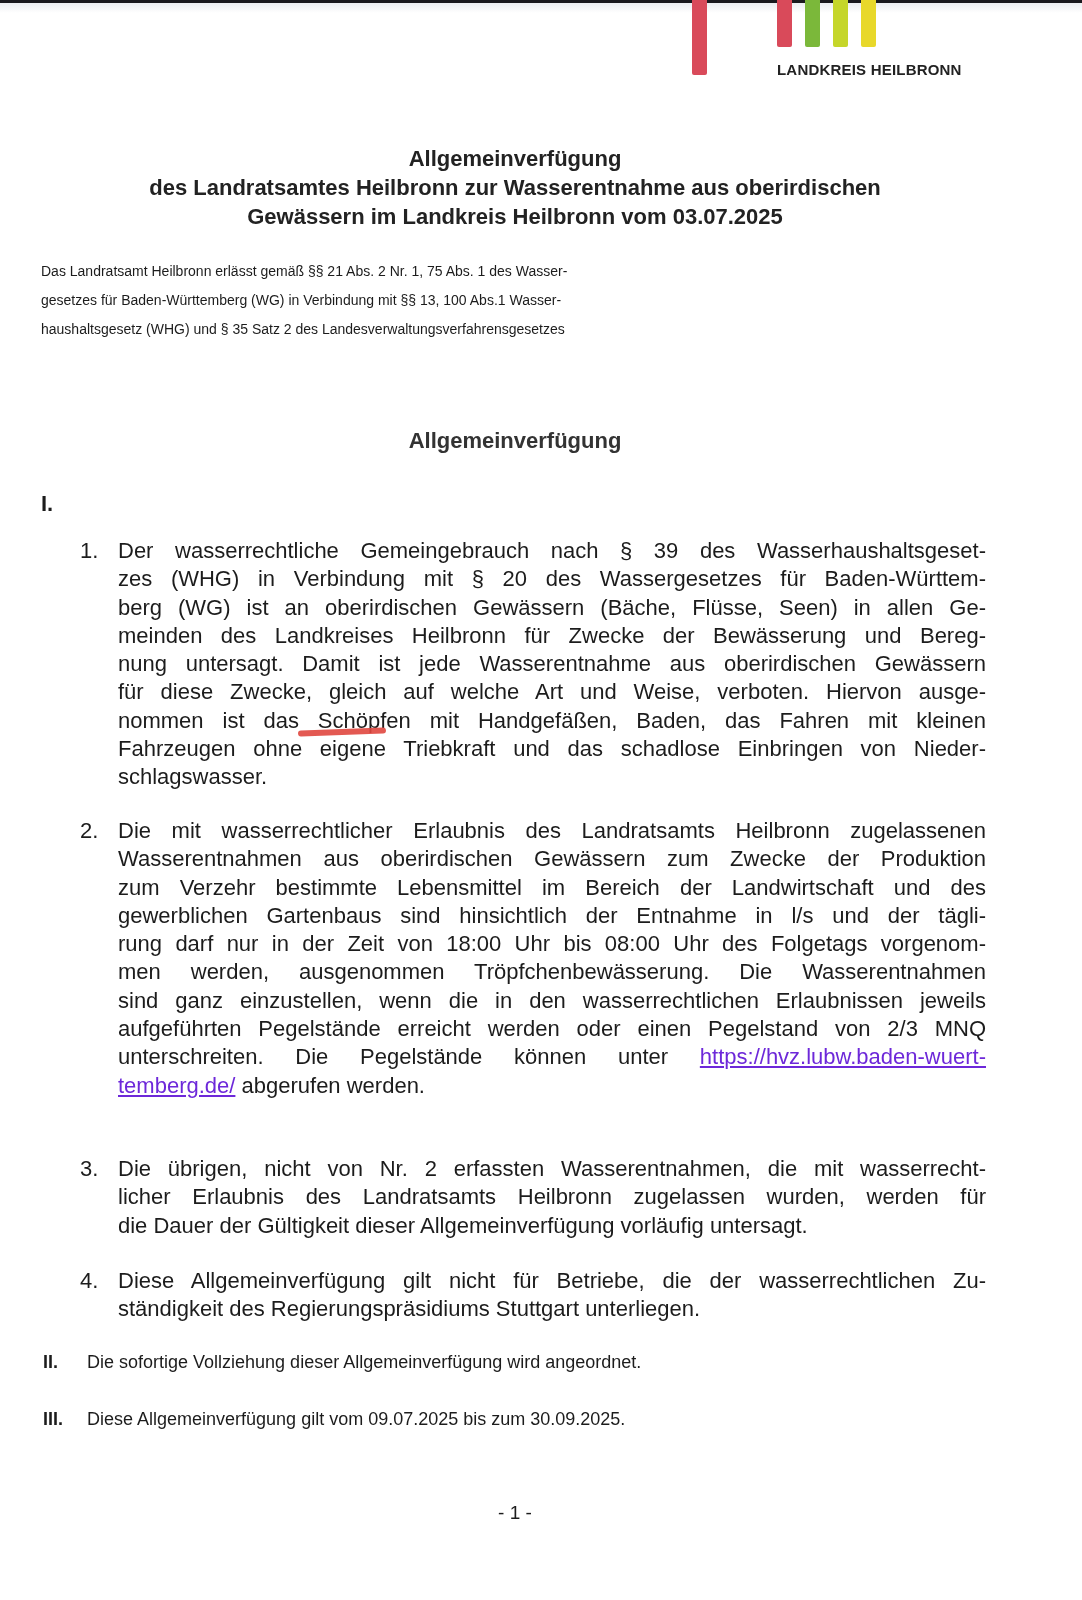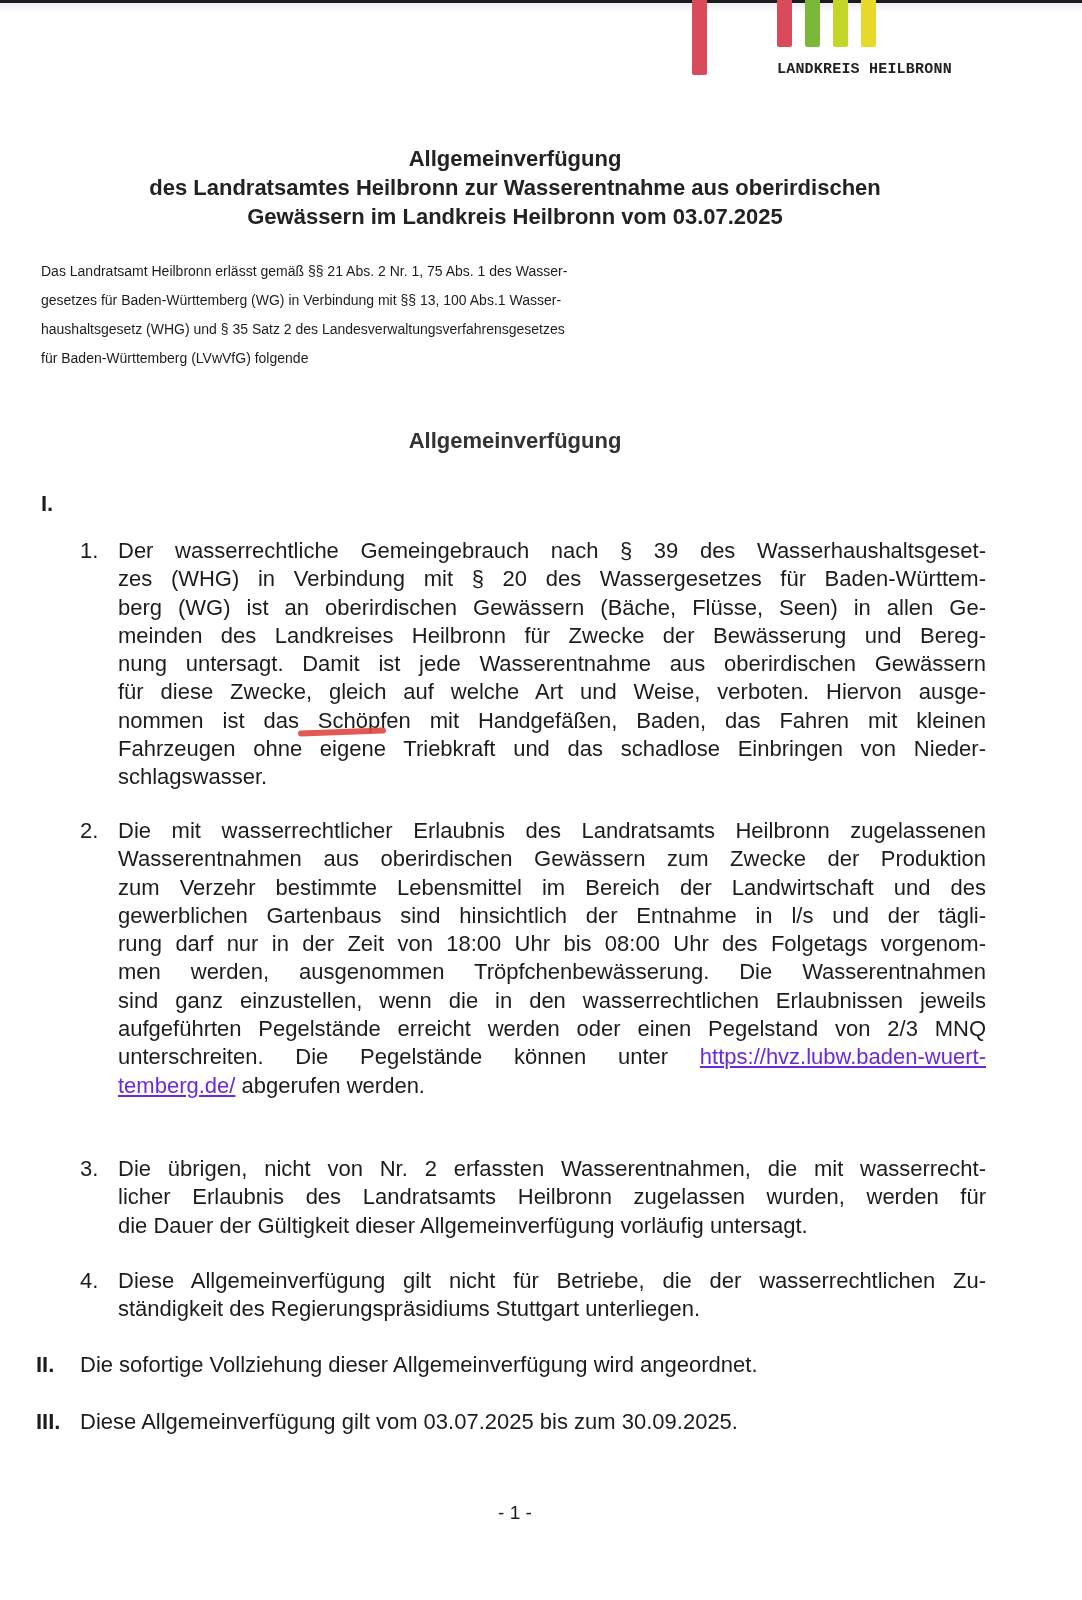--- a/index.html
+++ b/index.html
@@ -13,21 +13,21 @@
       color: #1c1c1c;
     }
     .top-edge {
       position: absolute; left: 0; top: 0; width: 1082px; height: 3px;
       background: #1a1a1e;
     }
     .top-shade {
       position: absolute; left: 0; top: 3px; width: 1082px; height: 10px;
       background: linear-gradient(#eceef2, #ffffff);
     }
-    .logo { position: absolute; left: 0; top: 0; width: 1001px; height: 90px; font-family: Liberation Mono, monospace; }
+    .logo { position: absolute; left: 0; top: 0; width: 1001px; height: 90px; }
     .bar { position: absolute; top: 0; width: 15px; border-radius: 0 0 2px 2px; }
     .bar-1 { left: 692px; height: 75px; }
     .bar-2 { left: 777px; height: 47px; }
     .bar-3 { left: 805px; height: 47px; }
     .bar-4 { left: 833px; height: 47px; }
     .bar-5 { left: 861px; height: 47px; }
     .logo-text {
       position: absolute; left: 777px; top: 61px;
       font-size: 15px; font-weight: bold; letter-spacing: 0.2px; color: #222;
     }
@@ -69,21 +69,21 @@
 
     .link { color: #6d28d9; text-decoration: underline; }
 
     .mark-underline {
       position: absolute; left: 298px; top: 729px; width: 88px; height: 6px;
       border-radius: 4px; background: #e0473f; opacity: 0.9;
       transform: rotate(-2deg);
     }
 
     .roman {
-      position: absolute; left: 36px; font-size: 22px;
+      position: absolute; left: 43px; font-size: 18px;
     }
     .roman .rn { font-weight: bold; display: inline-block; width: 44px; }
     .roman-II { top: 1352px; }
     .roman-III { top: 1409px; }
 
     .page-number {
       position: absolute; left: 0; top: 1502px; width: 1030px;
       text-align: center; font-size: 19px;
     }
   </style>
@@ -105,21 +105,20 @@
 <div class="title-block">
   <div>Allgemeinverfügung</div>
   <div>des Landratsamtes Heilbronn zur Wasserentnahme aus oberirdischen</div>
   <div>Gewässern im Landkreis Heilbronn vom 03.07.2025</div>
 </div>
 
 <div class="intro">
   <span>Das Landratsamt Heilbronn erlässt gemäß §§ 21 Abs. 2 Nr. 1, 75 Abs. 1 des Wasser-</span>
   <span>gesetzes für Baden-Württemberg (WG) in Verbindung mit §§ 13, 100 Abs.1 Wasser-</span>
   <span>haushaltsgesetz (WHG) und § 35 Satz 2 des Landesverwaltungsverfahrensgesetzes</span>
-  <span>für Baden-Württemberg (LVwVfG) folgende</span>
 </div>
 
 <div class="subheading">Allgemeinverfügung</div>
 
 <div class="roman-I">I.</div>
 
 <div class="item item-1">
   <div class="num">1.</div>
   <div class="lines">
     <span>Der wasserrechtliche Gemeingebrauch nach § 39 des Wasserhaushaltsgeset-</span>
@@ -166,16 +165,16 @@
     <span>Diese Allgemeinverfügung gilt nicht für Betriebe, die der wasserrechtlichen Zu-</span>
     <span class="last">ständigkeit des Regierungspräsidiums Stuttgart unterliegen.</span>
   </div>
 </div>
 
 <div class="roman roman-II">
   <span class="rn">II.</span><span>Die sofortige Vollziehung dieser Allgemeinverfügung wird angeordnet.</span>
 </div>
 
 <div class="roman roman-III">
-  <span class="rn">III.</span><span>Diese Allgemeinverfügung gilt vom 03.07.2025 bis zum 30.09.2025.</span>
+  <span class="rn">III.</span><span>Diese Allgemeinverfügung gilt vom 09.07.2025 bis zum 30.09.2025.</span>
 </div>
 
 <div class="page-number">- 1 -</div>
 
 </body></html>

